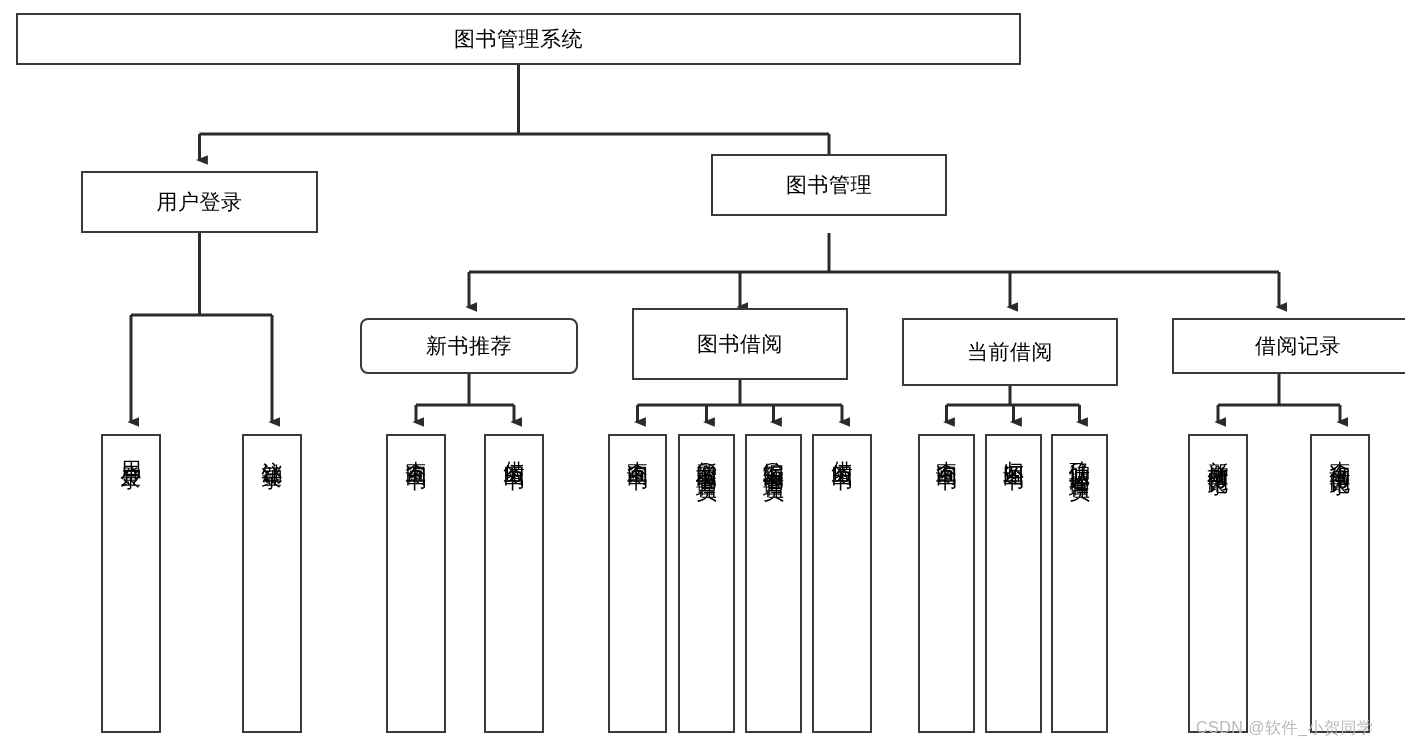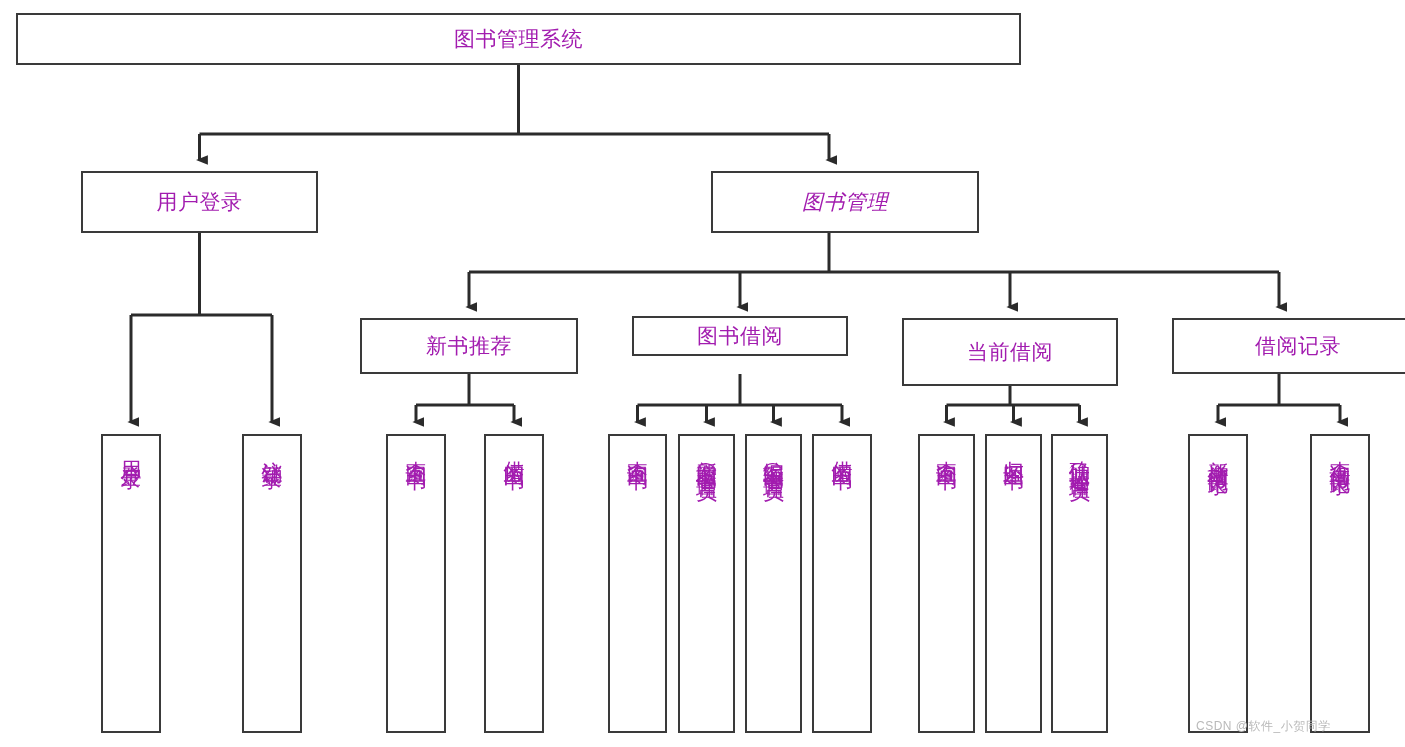--- a/index.html
+++ b/index.html
@@ -25,41 +25,41 @@
     position: absolute;
     box-sizing: border-box;
     background: #ffffff;
     border: 2.5px solid #3a3a3a;
     display: flex;
     align-items: center;
     justify-content: center;
     z-index: 3;
   }
   .node .label {
-    color: #a21caf;
+    color: #000000;
     font-size: 21px;
     line-height: 1.15;
     letter-spacing: 0.5px;
     white-space: nowrap;
   }
   .node.vertical {
     align-items: flex-start;
     padding-top: 8px;
   }
   .node.vertical .label {
     writing-mode: vertical-rl;
     text-orientation: upright;
     letter-spacing: 3px;
     font-size: 21px;
     white-space: nowrap;
   }
   .watermark {
     position: absolute;
     color: #b9b9b9;
-    font-size: 12px;
+    font-size: 16px;
     letter-spacing: 0.5px;
     z-index: 6;
     white-space: nowrap;
   }
 </style>
 </head>
 <body>
 
 <div id="canvas">
 
@@ -115,28 +115,28 @@
     </g>
   </svg>
 
   <div class="node" style="left:16px;top:13px;width:1005px;height:52px;">
     <span class="label">图书管理系统</span>
   </div>
 
   <div class="node" style="left:81px;top:171px;width:237px;height:62px;">
     <span class="label">用户登录</span>
   </div>
-  <div class="node" style="left:711px;top:171px;width:268px;height:62px;font-style:italic;">
+  <div class="node" style="left:711px;top:154px;width:236px;height:62px;">
     <span class="label">图书管理</span>
   </div>
 
-  <div class="node" style="left:360px;top:318px;width:218px;height:56px;">
+  <div class="node" style="left:360px;top:318px;width:218px;height:56px;border-radius:8px;">
     <span class="label">新书推荐</span>
   </div>
-  <div class="node" style="left:632px;top:316px;width:216px;height:40px;">
+  <div class="node" style="left:632px;top:308px;width:216px;height:72px;">
     <span class="label">图书借阅</span>
   </div>
   <div class="node" style="left:902px;top:318px;width:216px;height:68px;">
     <span class="label">当前借阅</span>
   </div>
   <div class="node" style="left:1172px;top:318px;width:252px;height:56px;">
     <span class="label">借阅记录</span>
   </div>
 
   <div class="node vertical" style="left:101px;top:434px;width:60px;height:299px;">

